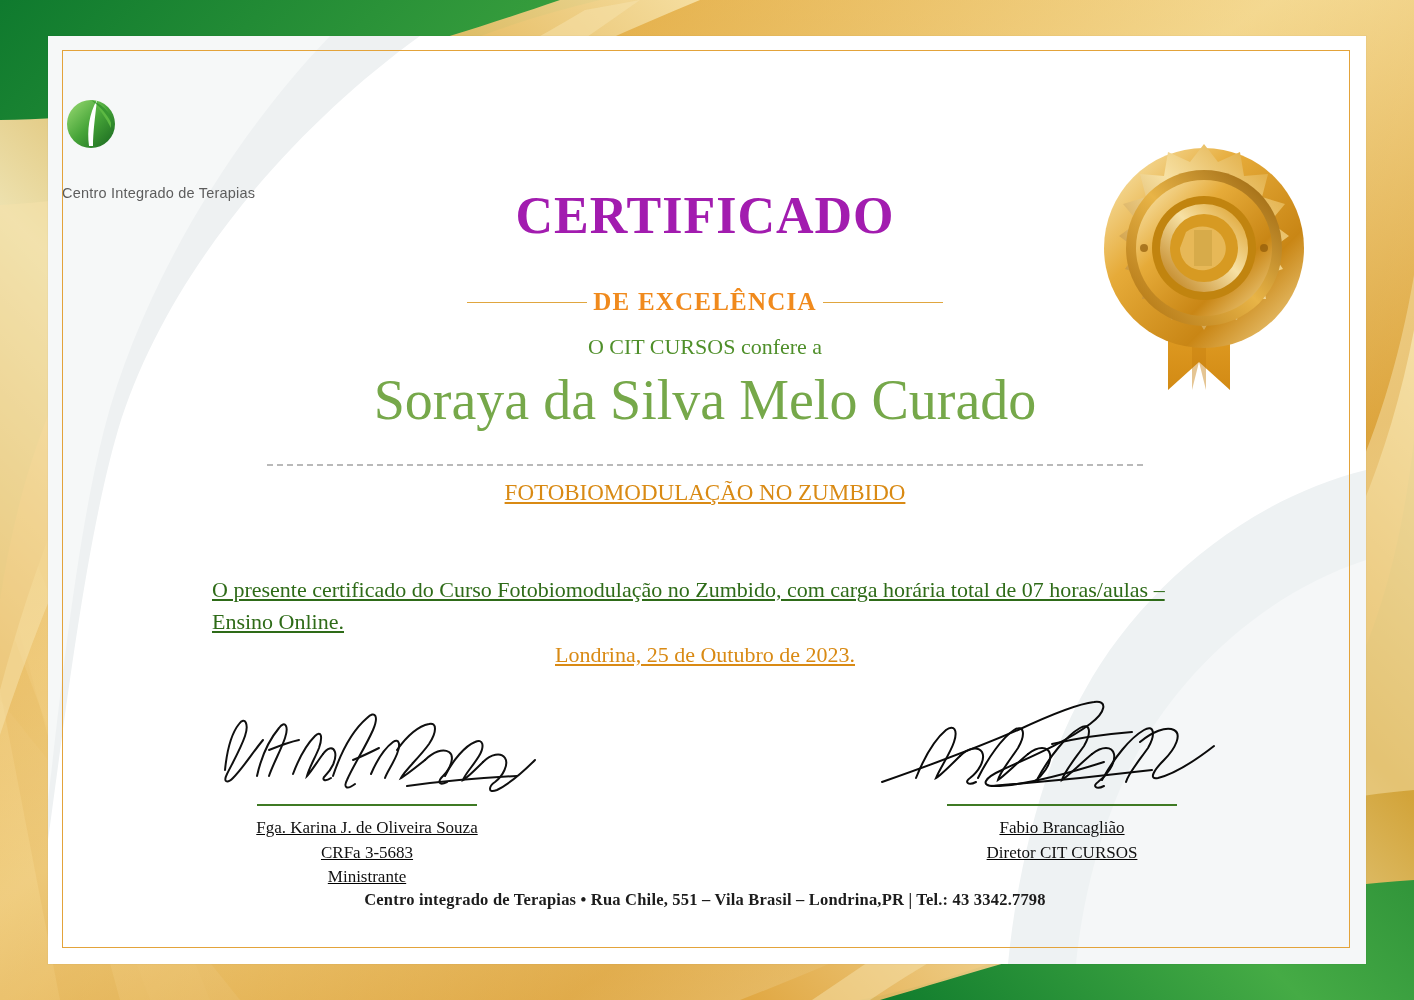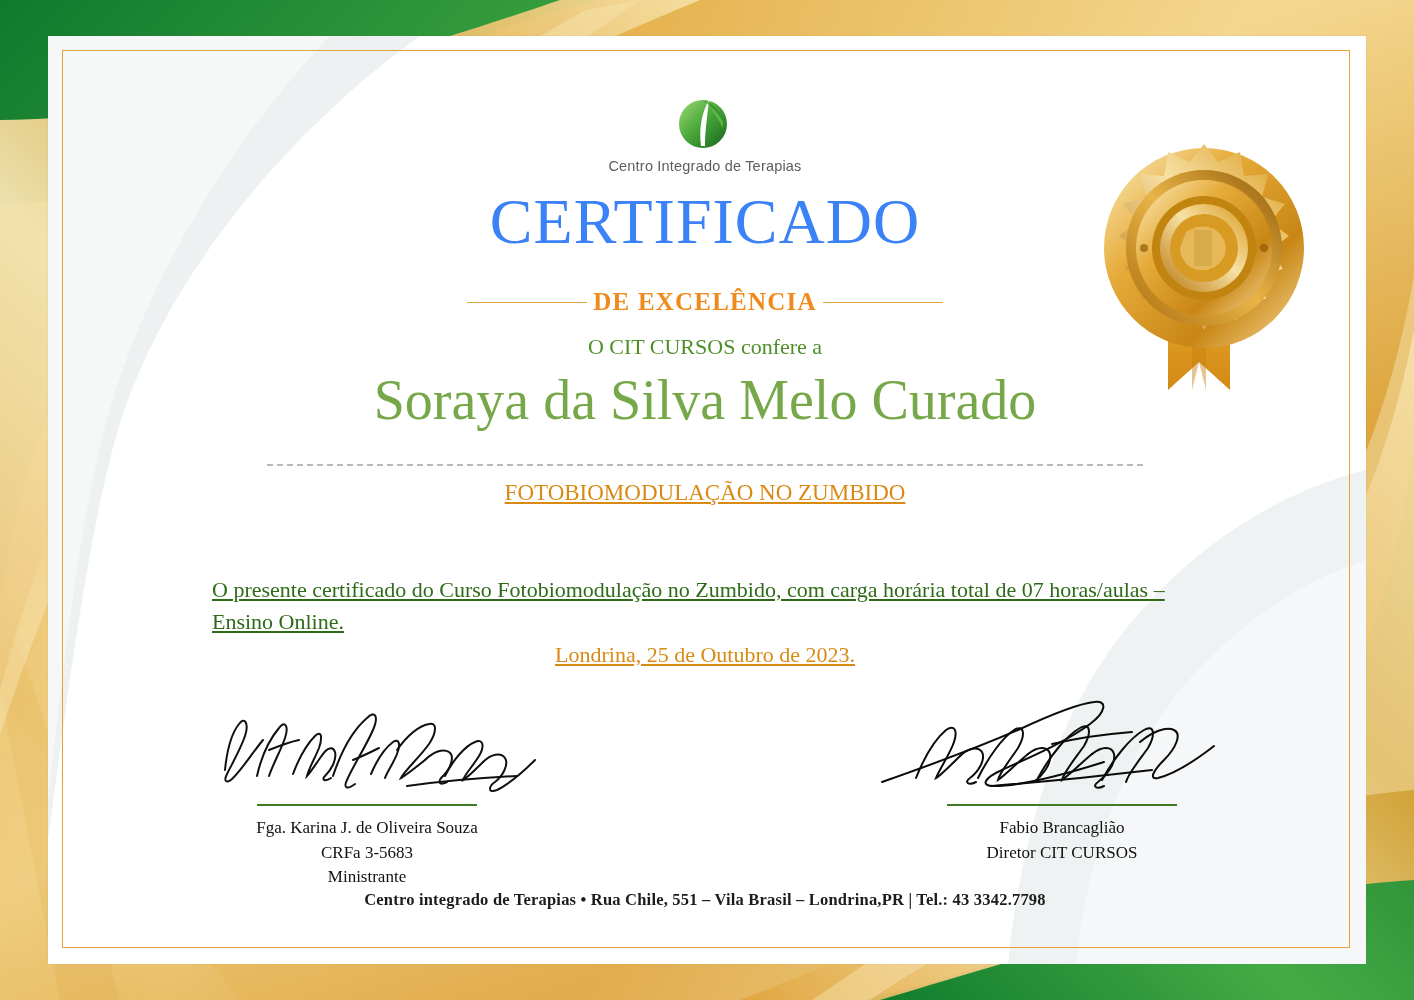--- a/index.html
+++ b/index.html
@@ -56,45 +56,46 @@
     text-align: center;
   }
 
   .logo-wrap {
     position: absolute;
     left: 0;
     right: 0;
     top: 40px;
     display: flex;
     flex-direction: column;
-    align-items: center;
+    align-items: flex-start;
+    gap: 27px;
   }
   .logo-mark {
     width: 62px;
     height: 62px;
     position: relative;
   }
   .logo-caption {
     margin-top: 6px;
     font-family: "Liberation Sans", sans-serif;
     font-size: 14.5px;
     color: #5d5d5d;
     letter-spacing: .2px;
   }
 
   .cert-title {
     position: absolute;
     left: 0;
     right: 0;
     top: 140px;
     font-family: "Liberation Serif", serif;
-    font-weight: normal;
-    font-size: 64px;
+    font-weight: bold;
+    font-size: 52px;
     letter-spacing: 1px;
-    color: #3b82f6;
+    color: #a21caf;
     line-height: 1;
   }
 
   .subtitle-row {
     position: absolute;
     left: 0;
     right: 0;
     top: 238px;
     display: flex;
     align-items: center;
@@ -184,20 +185,21 @@
   }
   .place-date span {
     text-decoration: underline;
   }
 
   
   .sig-block {
     position: absolute;
     width: 420px;
     text-align: center;
+    text-decoration: underline;
   }
   .sig-left  { left: 95px;  top: 640px; }
   .sig-right { left: 790px; top: 640px; }
 
   .sig-img {
     height: 110px;
     position: relative;
   }
   .sig-rule {
     width: 220px;

